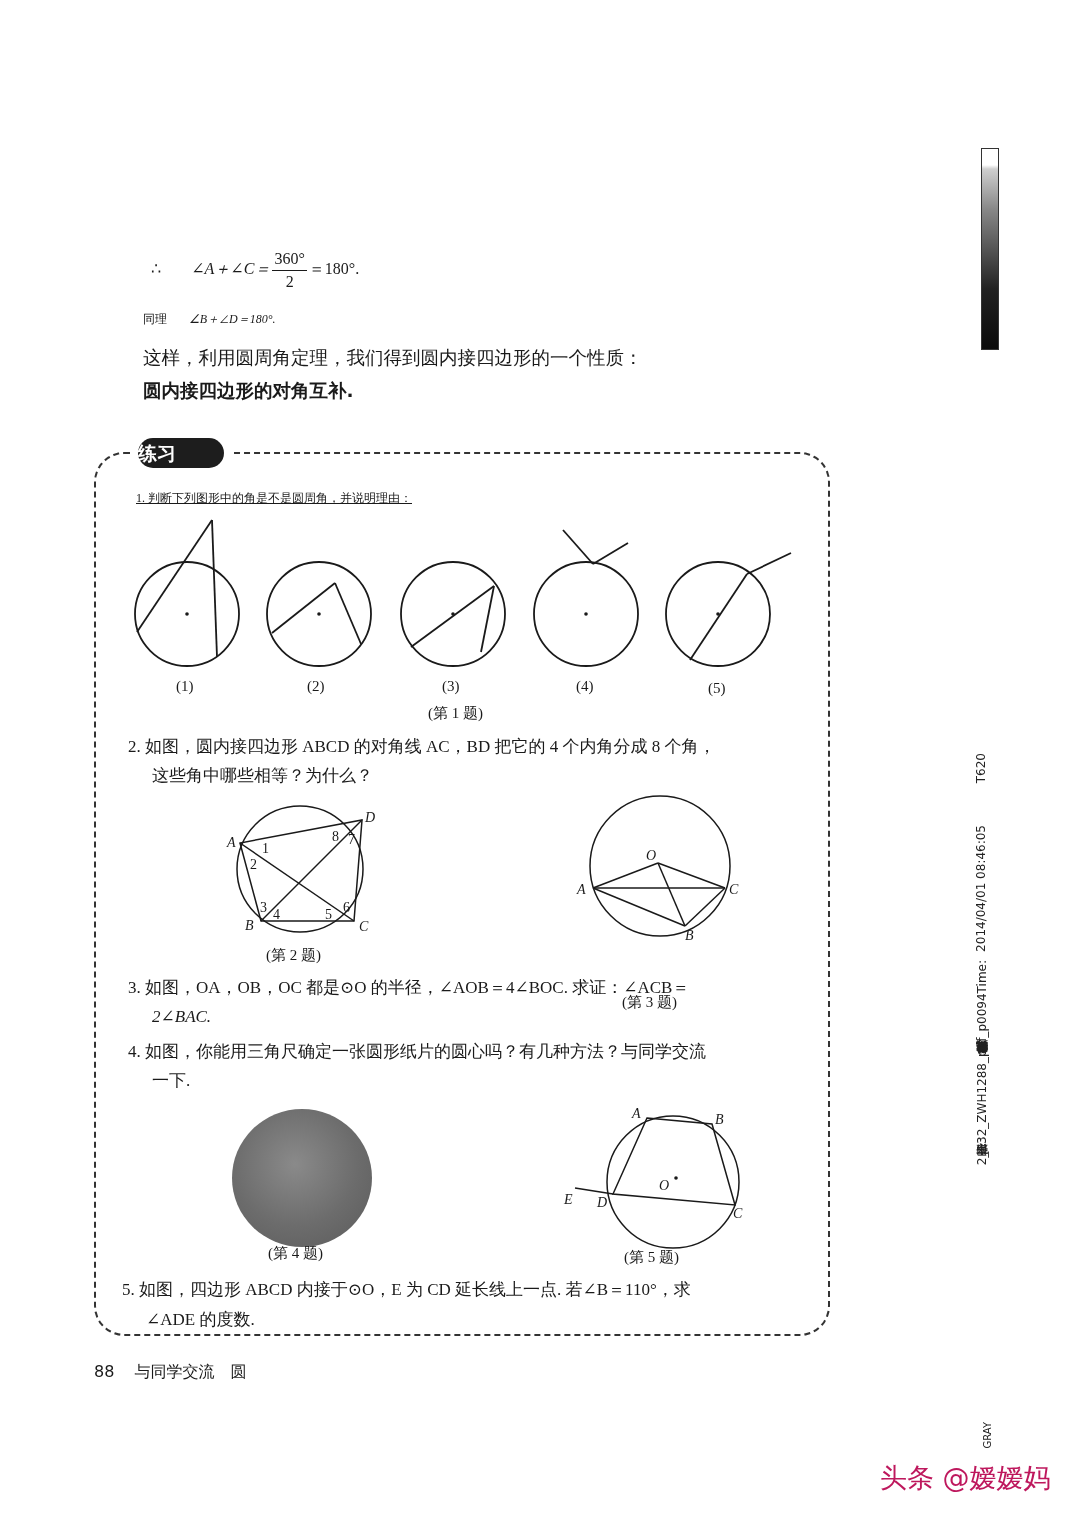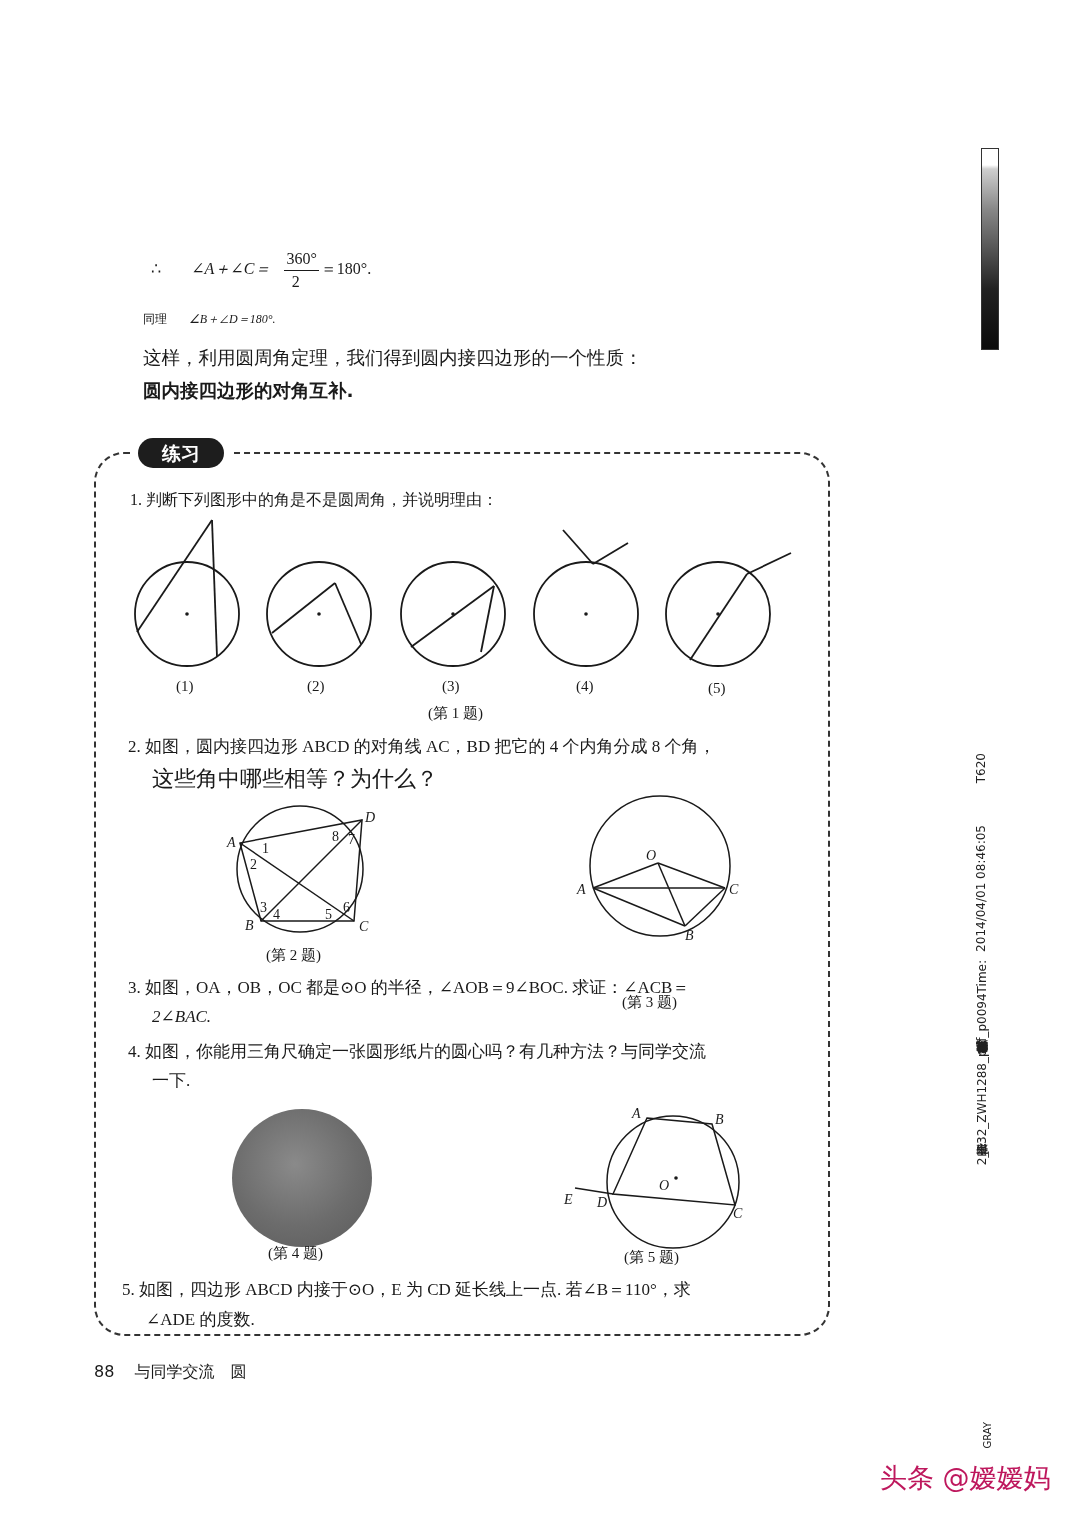--- a/index.html
+++ b/index.html
@@ -4,25 +4,25 @@
 <style>
   html, body { margin:0; padding:0; }
   body { width:1080px; height:1515px; background:#ffffff; position:relative; overflow:hidden;
          font-family:"DejaVu Serif", serif; color:#1a1a1a; }
   .abs { position:absolute; }
   .serif { font-family:"Liberation Serif", "DejaVu Serif", serif; }
   .sans { font-family:"DejaVu Sans", sans-serif; }
   .txt { font-size:19px; white-space:nowrap; }
   .it { font-style:italic; }
   .frac { display:inline-block; vertical-align:middle; text-align:center; margin:0 2px; }
-  .frac .num { display:block; border-bottom:1.5px solid #1a1a1a; padding:0 2px; line-height:22px;margin-left:12px; }
+  .frac .num { display:block; border-bottom:1.5px solid #1a1a1a; padding:0 2px; line-height:22px; }
   .frac .den { display:block; line-height:22px; }
   .box { border:2px dashed #333; border-radius:30px; }
   .badge { background:#1d1d1d; color:#fff; border-radius:16px; font-weight:bold;
-           font-family:"DejaVu Sans", sans-serif; font-size:19px; text-align:center; line-height:30px; }
+           font-family:"DejaVu Sans", sans-serif; font-size:19px; line-height:30px; }
   .cap { font-size:15px; white-space:nowrap; }
   .sidetext { writing-mode:vertical-rl; transform:rotate(180deg); font-family:"DejaVu Sans", sans-serif;
               font-size:12px; color:#222; white-space:nowrap; }
   .grad { background:linear-gradient(#ffffff 0%, #ffffff 8%, #cfcfcf 10%, #888 30%, #222 70%, #0a0a0a 100%);
           border:1px solid #333; }
   .watermark { font-family:"DejaVu Sans", sans-serif; font-size:27px; color:#be185d; white-space:nowrap; }
 </style>
 </head>
 <body>
 
@@ -38,21 +38,21 @@
   <span style="display:inline-block;width:16px;"></span>
   <span class="it">∠B＋∠D＝180°.</span>
 </div>
 <div class="abs txt sans" style="left:143px; top:345px; font-size:18.5px;">这样，利用圆周角定理，我们得到圆内接四边形的一个性质：</div>
 <div class="abs txt sans" style="left:143px; top:378px; font-size:18.5px; font-weight:bold;">圆内接四边形的对角互补.</div>
 
 <div class="abs box" style="left:94px; top:452px; width:732px; height:880px;"></div>
 <div class="abs" style="left:132px; top:438px; width:100px; height:30px; background:#fff;"></div>
 <div class="abs badge" style="left:138px; top:438px; width:86px; height:30px;">练习</div>
 
-<div class="abs txt serif" style="left:130px; top:490px; font-size:16px;">1. 判断下列图形中的角是不是圆周角，并说明理由：</div>
+<div class="abs txt serif" style="left:136px; top:490px; font-size:12px;text-decoration:underline;">1. 判断下列图形中的角是不是圆周角，并说明理由：</div>
 
 <svg class="abs" style="left:120px; top:510px;" width="700" height="190">
   <g stroke="#1a1a1a" stroke-width="1.8" fill="none">
 
     <circle cx="67" cy="104" r="52"></circle>
     <line x1="92" y1="10" x2="17" y2="122"></line>
     <line x1="92" y1="10" x2="97" y2="147"></line>
 
     <circle cx="199" cy="104" r="52"></circle>
     <line x1="215" y1="73" x2="152" y2="123"></line>
@@ -79,21 +79,21 @@
   </g>
 </svg>
 <div class="abs cap serif" style="left:176px; top:678px;">(1)</div>
 <div class="abs cap serif" style="left:307px; top:678px;">(2)</div>
 <div class="abs cap serif" style="left:442px; top:678px;">(3)</div>
 <div class="abs cap serif" style="left:576px; top:678px;">(4)</div>
 <div class="abs cap serif" style="left:708px; top:680px;">(5)</div>
 <div class="abs cap serif" style="left:428px; top:704px;">(第 1 题)</div>
 
 <div class="abs txt serif" style="left:128px; top:735px; font-size:17px;">2. 如图，圆内接四边形 ABCD 的对角线 AC，BD 把它的 4 个内角分成 8 个角，</div>
-<div class="abs txt serif" style="left:152px; top:764px; font-size:22px;">这些角中哪些相等？为什么？</div>
+<div class="abs txt serif" style="left:152px; top:764px; font-size:17px;">这些角中哪些相等？为什么？</div>
 
 <svg class="abs" style="left:220px; top:795px;" width="180" height="150">
   <g stroke="#1a1a1a" stroke-width="1.5" fill="none">
     <circle cx="80" cy="74" r="63"></circle>
     <polygon points="20,48 41,126 134,126 142,25"></polygon>
     <line x1="20" y1="48" x2="134" y2="126"></line>
     <line x1="41" y1="126" x2="142" y2="25"></line>
   </g>
   <g font-family="Liberation Serif, serif" font-size="14" fill="#1a1a1a">
     <text x="7" y="52" font-style="italic">A</text>
@@ -124,21 +124,21 @@
   </g>
   <g font-family="Liberation Serif, serif" font-size="14" fill="#1a1a1a" font-style="italic">
     <text x="71" y="70">O</text>
     <text x="2" y="104">A</text>
     <text x="154" y="104">C</text>
     <text x="110" y="150">B</text>
   </g>
 </svg>
 <div class="abs cap serif" style="left:622px; top:993px;">(第 3 题)</div>
 
-<div class="abs txt serif" style="left:128px; top:976px; font-size:17px;">3. 如图，OA，OB，OC 都是⊙O 的半径，∠AOB＝9∠BOC. 求证：∠ACB＝</div>
+<div class="abs txt serif" style="left:128px; top:976px; font-size:17px;">3. 如图，OA，OB，OC 都是⊙O 的半径，∠AOB＝4∠BOC. 求证：∠ACB＝</div>
 <div class="abs txt serif it" style="left:152px; top:1006px; font-size:17px;">2∠BAC.</div>
 
 <div class="abs txt serif" style="left:128px; top:1040px; font-size:17px;font-family:Liberation Serif, serif;">4. 如图，你能用三角尺确定一张圆形纸片的圆心吗？有几种方法？与同学交流</div>
 <div class="abs txt serif" style="left:152px; top:1069px; font-size:17px;">一下.</div>
 
 <div class="abs" style="left:232px; top:1109px; width:140px; height:138px; border-radius:50%;
             background:radial-gradient(circle at 45% 40%, #8a8a8a 0%, #6c6c6c 55%, #5a5a5a 100%);"></div>
 <div class="abs cap serif" style="left:268px; top:1244px;">(第 4 题)</div>
 
 <svg class="abs" style="left:555px; top:1100px;" width="215" height="150">

